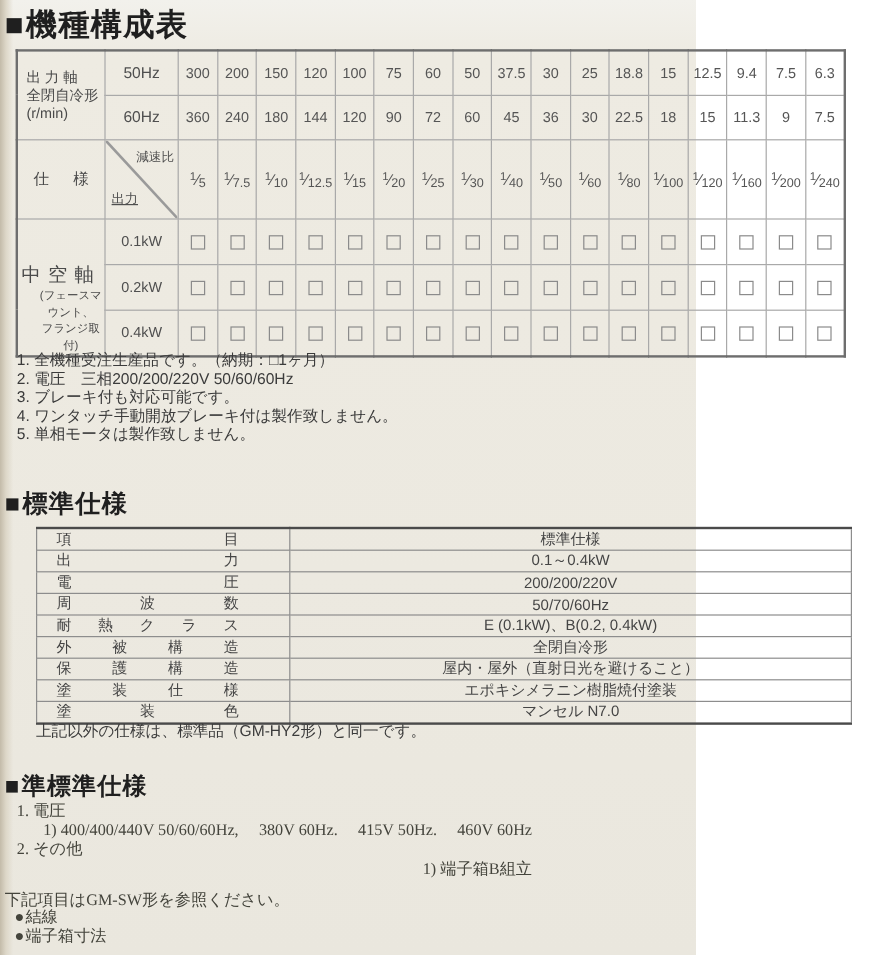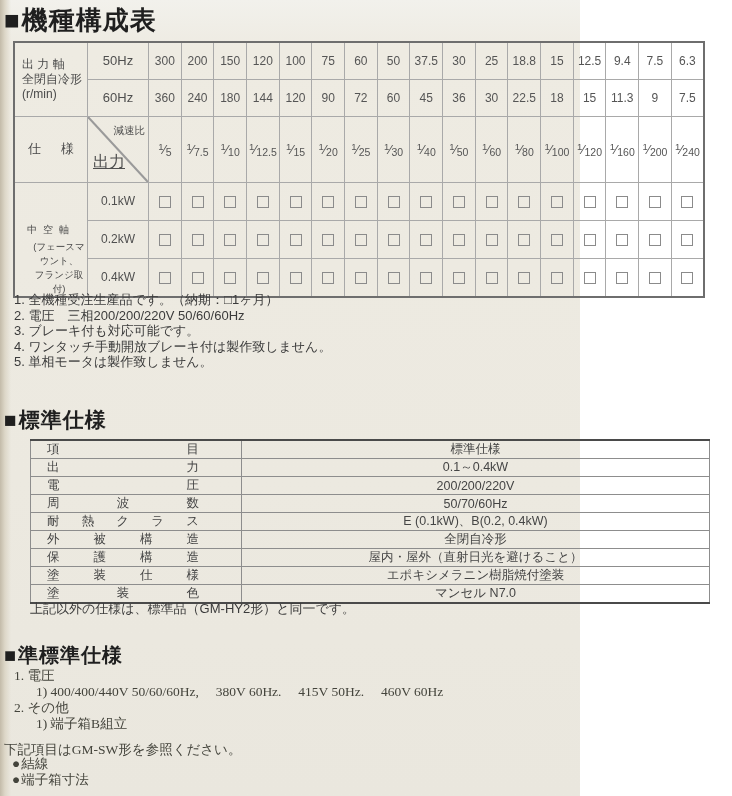--- a/index.html
+++ b/index.html
@@ -27,47 +27,47 @@
   .model-table td.subcol{border-left:1.6px solid #787878;}
   .r-hz{height:37px;margin-left:44px;}
   .r-ratio{height:66px;}
   .r-pow{height:34px;}
   .axis-label{text-align:left !important;padding-left:7px !important;color:#4a4a4a;font-size:12px;line-height:15px;}
   .hz-label{font-size:13px;color:#4f4f4f;}
   .jlabel{display:flex;justify-content:space-between;padding:0 13px;color:#4a4a4a;font-size:13px;}
   .diag{position:relative;}
   .diag svg{position:absolute;left:0;top:0;width:100%;height:100%;}
   .diag .dtop{position:absolute;top:7px;right:3px;font-size:10.5px;color:#4f4f4f;}
-  .diag .dbot{position:absolute;bottom:9px;left:5px;font-size:16px;color:#4f4f4f;text-decoration:underline;}
+  .diag .dbot{position:absolute;bottom:9px;left:5px;font-size:11px;color:#4f4f4f;text-decoration:underline;}
   .fr{white-space:nowrap;color:#555;}
   .fr .n{font-size:9.5px;position:relative;top:-4px;}
   .fr .sl{font-size:13px;margin:0 0;}
   .fr .d{font-size:10.5px;position:relative;top:2px;}
   .mount{font-size:12px;color:#4a4a4a;line-height:14px;}
-  .mount .m1{font-size:10px;letter-spacing:6px;margin-bottom:3px;margin-top:40px;}
+  .mount .m1{font-size:16px;letter-spacing:6px;margin-bottom:3px;margin-top:40px;}
   .mount .m2{font-size:9.5px;letter-spacing:0;padding-left:16px;}
   .pow-label{font-size:12px;color:#4f4f4f;}
   .cb{display:inline-block;width:10px;height:10px;border:1px solid #8b8b8b;background:transparent;vertical-align:middle;}
 
   
   .model-notes{position:absolute;left:14px;top:292px;font-size:13px;line-height:15.5px;color:#3b3b3b;}
 
   
   .spec-table{position:absolute;left:30px;top:439px;border-collapse:collapse;table-layout:fixed;
     width:680px;font-size:12.5px;color:#454545;border-top:2px solid #4a4a4a;border-bottom:2px solid #4a4a4a;}
   .spec-table td{border:1px solid #8d8d8d;height:16.4px;padding:0;}
   .spec-table td.item{width:210px;}
   .spec-table td.val{text-align:center;}
   .jchars{display:flex;justify-content:space-between;padding:0 42px 0 16px;}
   .spec-footnote{position:absolute;left:30px;top:600px;font-size:13px;color:#3b3b3b;}
 
   
   .serif{font-family:"Liberation Serif",serif;color:#44443c;}
   .semi-items{position:absolute;left:14px;top:668px;font-size:13.5px;line-height:16px;white-space:pre-wrap;}
-  .semi-items .ind1{padding-left:22px;}
+  .semi-items .ind1{padding-left:22px;text-align:right;}
   .ref-note{position:absolute;left:4px;top:741px;font-size:13.5px;}
   .bullet-list{position:absolute;left:12px;top:756px;font-size:13.5px;line-height:15.5px;}
   .bullet-list .bdot{margin-right:1px;}
 </style>
 </head>
 <body>
 
 <div class="page">
   <div class="scan-edge"></div>
 

